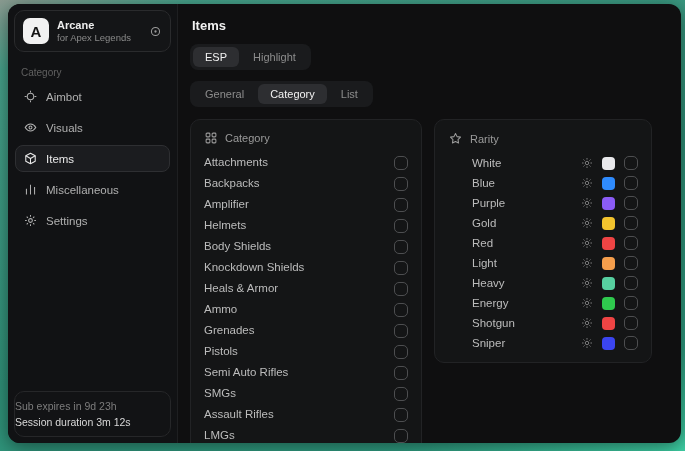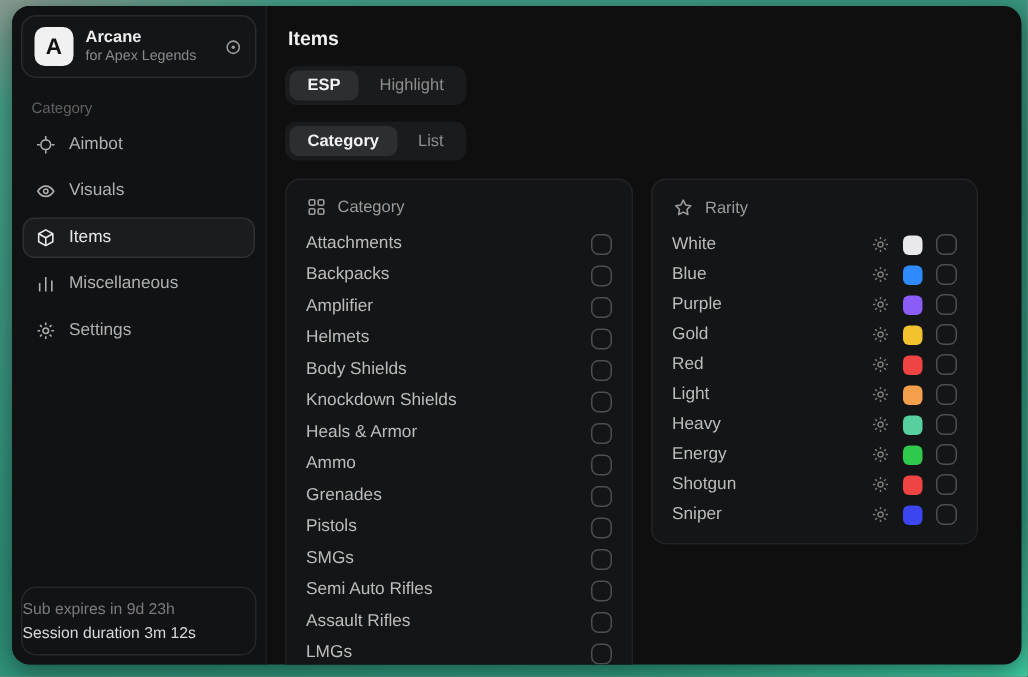--- a/index.html
+++ b/index.html
@@ -13,51 +13,51 @@
   .app-card{border:1px solid #2a2b2d;background:#141517;border-radius:10px;
     padding:7px 8px;display:flex;align-items:center;gap:8px;}
   .logo{width:26px;height:26px;min-width:26px;background:#f1f1f1;color:#131313;border-radius:7px;
     font-weight:bold;font-size:15px;display:flex;align-items:center;justify-content:center;}
   .app-meta{display:flex;flex-direction:column;gap:1px;min-width:0;}
   .app-title{font-size:11px;font-weight:700;color:#ededed;}
   .app-sub{font-size:9.5px;color:#8a8a8a;white-space:nowrap;}
   .app-action{margin-left:auto;color:#9a9a9a;display:flex;}
   .section-label{color:#606060;font-size:10px;margin:15px 7px 5px;}
   .nav{display:flex;flex-direction:column;gap:4px;padding:0 1px;}
-  .nav-item{display:flex;gap:9px;padding:6px 8px;border-radius:8px;
+  .nav-item{display:flex;align-items:center;gap:9px;padding:6px 8px;border-radius:8px;
     color:#b0b0b0;font-size:11.5px;border:1px solid transparent;cursor:default;}
   .nav-item.active{background:#1b1c1f;border-color:#2e2f32;color:#e9e9e9;}
   .icon{display:inline-flex;align-items:center;justify-content:center;line-height:0;}
   .icon svg{display:block;}
   .sidebar-footer{margin-top:auto;border:1px solid #262729;border-radius:10px;
     padding:8px 0;display:flex;flex-direction:column;gap:4px;background:#121315;}
   .foot-dim{font-size:10.5px;color:#7c7c7c;}
   .foot-bright{font-size:10.5px;color:#d9d9d9;}
   
   .main{flex:1;padding:12px 11px 0 12px;display:flex;flex-direction:column;box-sizing:border-box;}
   .main-title{font-size:13px;font-weight:700;color:#f1f1f1;margin:2px 0 0 2px;}
   .seg{display:inline-flex;background:#1a1b1d;border-radius:8px;padding:3px;gap:2px;
     margin-top:11px;align-self:flex-start;}
   .seg-btn{font-size:11px;color:#8d8d8d;padding:4px 12px;border-radius:6px;cursor:default;
     background:transparent;border:none;font-family:inherit;}
-  .seg-btn.active{background:#2d2e31;color:#f2f2f2;font-weight:700;}
+  .seg-btn.active{background:#2d2e31;color:#f2f2f2;font-weight:400;}
   .panels{display:flex;gap:12px;margin-top:12px;align-items:flex-start;}
   .panel{background:#141516;border:1px solid #222325;border-radius:10px;
     padding:9px 13px;box-sizing:border-box;}
   .panel.category{width:232px;}
   .panel.rarity{width:218px;}
   .panel-header{display:flex;align-items:center;gap:8px;color:#9b9b9b;font-size:11px;
     margin:3px 1px 8px;}
   .check-row{display:flex;justify-content:space-between;
     padding:3.5px 0;color:#bcbcbc;font-size:11.5px;}
   .checkbox{width:14px;height:14px;border:1.5px solid #4d4e50;border-radius:5px;
     box-sizing:border-box;background:transparent;}
   .rarity-row{display:flex;align-items:center;gap:9px;padding:3px 0;
     color:#bcbcbc;font-size:11.5px;}
-  .rarity-label{flex:1;}
+  .rarity-label{flex:1;margin-left:24px;}
   .row-gear{color:#7e7e7e;display:inline-flex;}
   .swatch{width:13px;height:13px;border-radius:4px;}
 </style>
 </head>
 <body>
 
 <div class="window">
 
   <div class="sidebar">
     <div class="app-card">
@@ -130,20 +130,21 @@
   </div>
 
   <div class="main">
     <div class="main-title">Items</div>
 
     <div class="seg">
         <button class="seg-btn active">ESP</button>
         <button class="seg-btn">Highlight</button>
       </div>
     <div class="seg">
+        <button class="seg-btn">General</button>
         <button class="seg-btn active">Category</button>
         <button class="seg-btn">List</button>
       </div>
 
     <div class="panels">
       <div class="panel category">
         <div class="panel-header">
           <span class="icon">
             <svg width="12" height="12" viewBox="0 0 16 16" fill="none" stroke="currentColor" stroke-width="1.4">
               <rect x="1.5" y="1.5" width="5" height="5" rx="1.2"></rect>
@@ -189,25 +190,25 @@
             </div>
             <div class="check-row">
               <span>Grenades</span>
               <span class="checkbox"></span>
             </div>
             <div class="check-row">
               <span>Pistols</span>
               <span class="checkbox"></span>
             </div>
             <div class="check-row">
+              <span>Semi Auto Rifles</span>
+              <span class="checkbox"></span>
+            </div>
+            <div class="check-row">
               <span>SMGs</span>
-              <span class="checkbox"></span>
-            </div>
-            <div class="check-row">
-              <span>Semi Auto Rifles</span>
               <span class="checkbox"></span>
             </div>
             <div class="check-row">
               <span>Assault Rifles</span>
               <span class="checkbox"></span>
             </div>
             <div class="check-row">
               <span>LMGs</span>
               <span class="checkbox"></span>
             </div>

